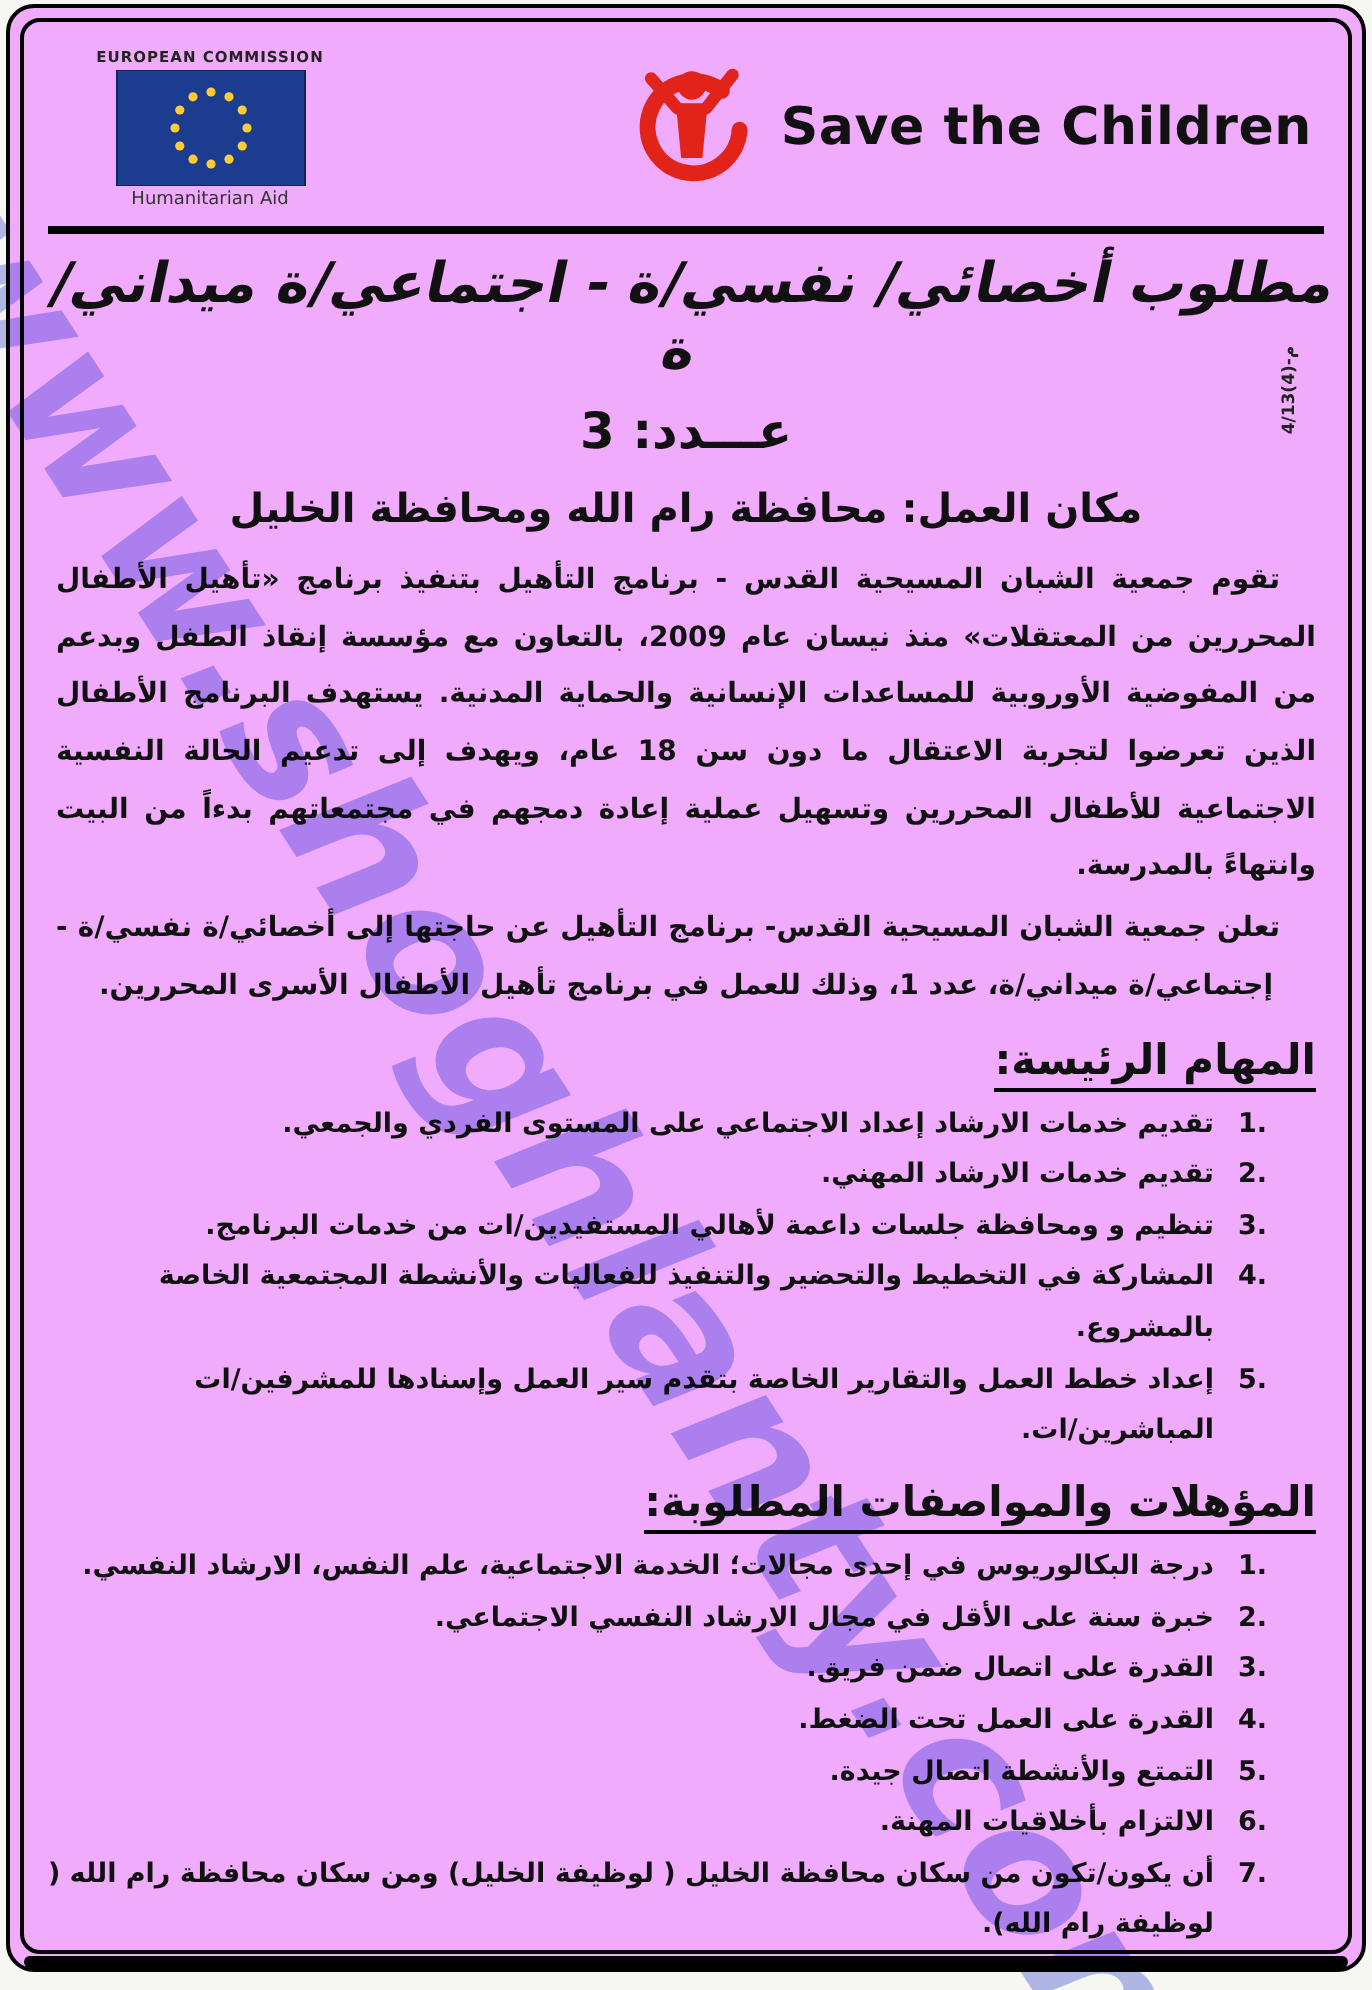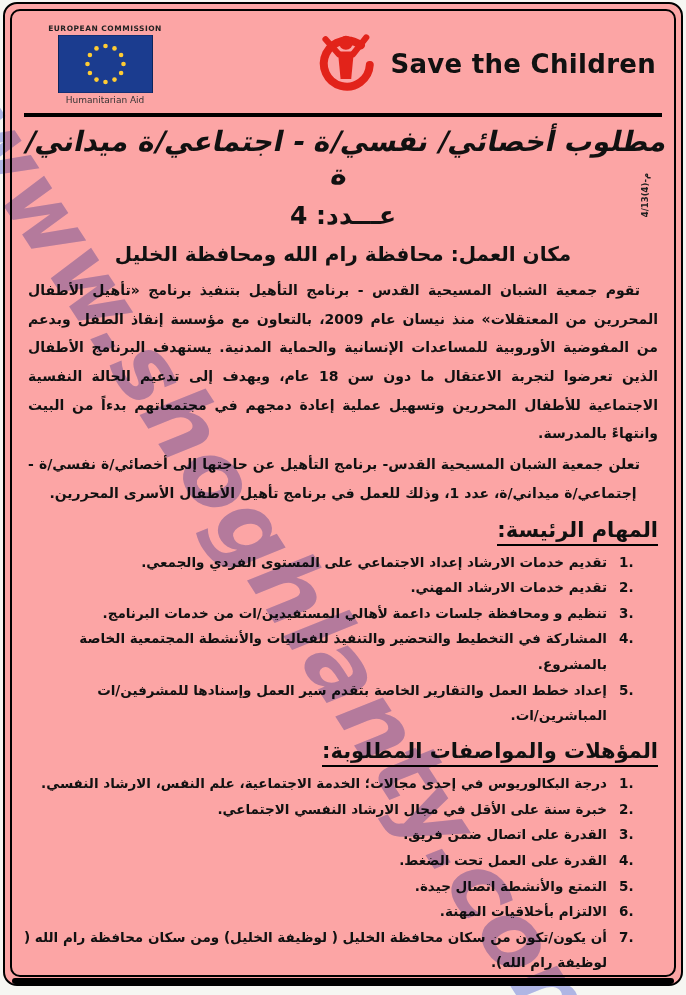--- a/index.html
+++ b/index.html
@@ -2,21 +2,21 @@
 <html lang="ar"><head>
 <meta charset="utf-8">
 <style>
   html,body{margin:0;padding:0;}
   body{
     width:686px;height:995px;background:#f6f6f2;position:relative;overflow:hidden;
     font-family:"DejaVu Sans","Liberation Sans",sans-serif;color:#111;
   }
   
   .frame-outer{position:absolute;top:2px;left:3px;right:3px;bottom:9px;
-    border:2px solid #000;border-radius:14px;background:#fca5a5;}
+    border:2px solid #000;border-radius:14px;background:#f0abfc;}
   .frame-inner{position:absolute;top:5px;left:5px;right:5px;bottom:7px;
     border:2px solid #000;border-radius:10px;overflow:hidden;}
   .bottom-shadow{position:absolute;left:7px;right:7px;bottom:0;height:6px;
     background:#000;border-radius:4px;}
   .content{position:absolute;inset:0;padding:4px 10px 2px 10px;direction:rtl;}
 
   
   .logos{display:flex;direction:ltr;align-items:center;justify-content:space-between;
     padding:2px 8px 0 8px;height:94px;}
   .eu-logo{display:flex;flex-direction:column;align-items:center;gap:2px;width:150px;}
@@ -93,21 +93,21 @@
             <path d="M44,24 L59,5" stroke="#e2231a" stroke-width="7" stroke-linecap="round"></path>
             <path d="M27,21 L45,21 L42,52 L30,52 Z" fill="#e2231a"></path>
           </svg>
           <span class="stc-text">Save the Children</span>
         </div>
       </div>
 
       <hr class="hr-rule">
 
       <div class="title">مطلوب أخصائي/ نفسي/ة - اجتماعي/ة ميداني/ة</div>
-      <div class="count-line">عـــدد: 4</div>
+      <div class="count-line">عـــدد: 3</div>
       <div class="location-line">مكان العمل: محافظة رام الله ومحافظة الخليل</div>
 
       <p class="para">تقوم جمعية الشبان المسيحية القدس - برنامج التأهيل بتنفيذ برنامج «تأهيل الأطفال المحررين من المعتقلات» منذ نيسان عام 2009، بالتعاون مع مؤسسة إنقاذ الطفل وبدعم من المفوضية الأوروبية للمساعدات الإنسانية والحماية المدنية. يستهدف البرنامج الأطفال الذين تعرضوا لتجربة الاعتقال ما دون سن 18 عام، ويهدف إلى تدعيم الحالة النفسية الاجتماعية للأطفال المحررين وتسهيل عملية إعادة دمجهم في مجتمعاتهم بدءاً من البيت وانتهاءً بالمدرسة.</p>
       <p class="para center-last">تعلن جمعية الشبان المسيحية القدس- برنامج التأهيل عن حاجتها إلى أخصائي/ة نفسي/ة - إجتماعي/ة ميداني/ة، عدد 1، وذلك للعمل في برنامج تأهيل الأطفال الأسرى المحررين.</p>
 
       <div><span class="sec-heading">المهام الرئيسة:</span></div>
       <ol class="num">
         <li>
             <span>تقديم خدمات الارشاد إعداد الاجتماعي على المستوى الفردي والجمعي.</span>
           </li>

